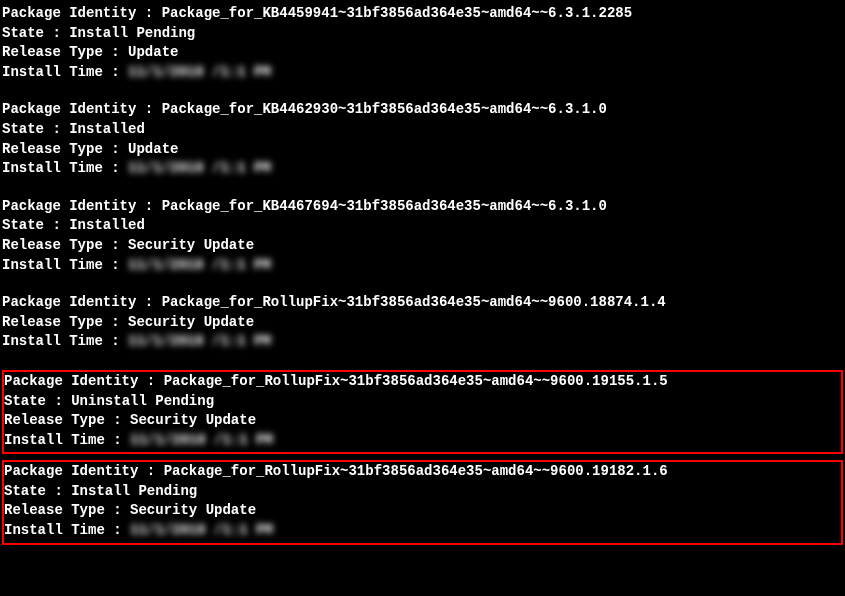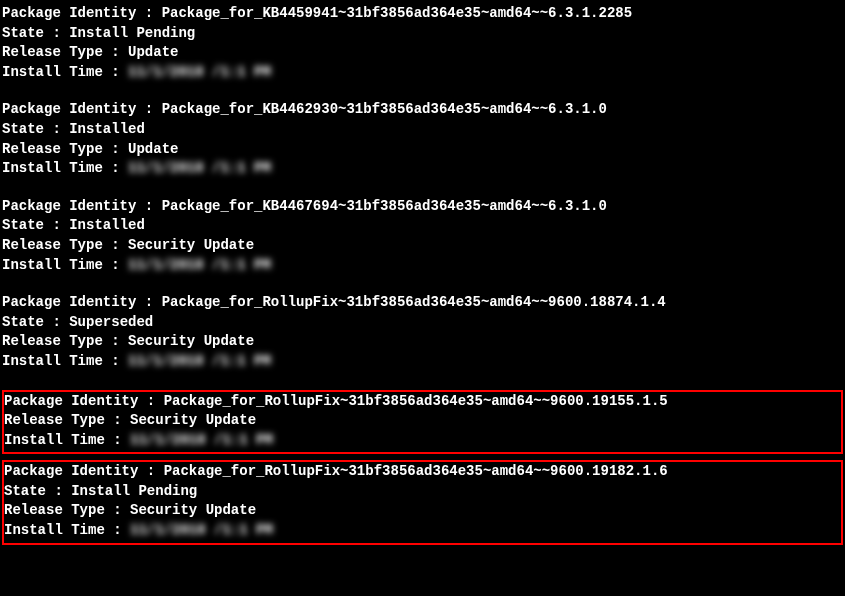--- a/index.html
+++ b/index.html
@@ -56,27 +56,27 @@
 
   <div class="block">
     <div class="line"><span>Package Identity : </span><span>Package_for_KB4467694~31bf3856ad364e35~amd64~~6.3.1.0</span></div>
     <div class="line"><span>State : </span><span>Installed</span></div>
     <div class="line"><span>Release Type : </span><span>Security Update</span></div>
     <div class="line"><span>Install Time : </span><span class="blur">11/1/2018 /1:1 PM</span></div>
   </div>
 
   <div class="block">
     <div class="line"><span>Package Identity : </span><span>Package_for_RollupFix~31bf3856ad364e35~amd64~~9600.18874.1.4</span></div>
-    <div class="line"><span>State : </span><span>Superseded</span></div>
     <div class="line"><span>Release Type : </span><span>Security Update</span></div>
     <div class="line"><span>Install Time : </span><span class="blur">11/1/2018 /1:1 PM</span></div>
   </div>
 
   <div class="highlight-box">
     <div class="line"><span>Package Identity : </span><span>Package_for_RollupFix~31bf3856ad364e35~amd64~~9600.19155.1.5</span></div>
+    <div class="line"><span>State : </span><span>Uninstall Pending</span></div>
     <div class="line"><span>Release Type : </span><span>Security Update</span></div>
     <div class="line"><span>Install Time : </span><span class="blur">11/1/2018 /1:1 PM</span></div>
   </div>
 
   <div class="highlight-box">
     <div class="line"><span>Package Identity : </span><span>Package_for_RollupFix~31bf3856ad364e35~amd64~~9600.19182.1.6</span></div>
     <div class="line"><span>State : </span><span>Install Pending</span></div>
     <div class="line"><span>Release Type : </span><span>Security Update</span></div>
     <div class="line"><span>Install Time : </span><span class="blur">11/1/2018 /1:1 PM</span></div>
   </div>

